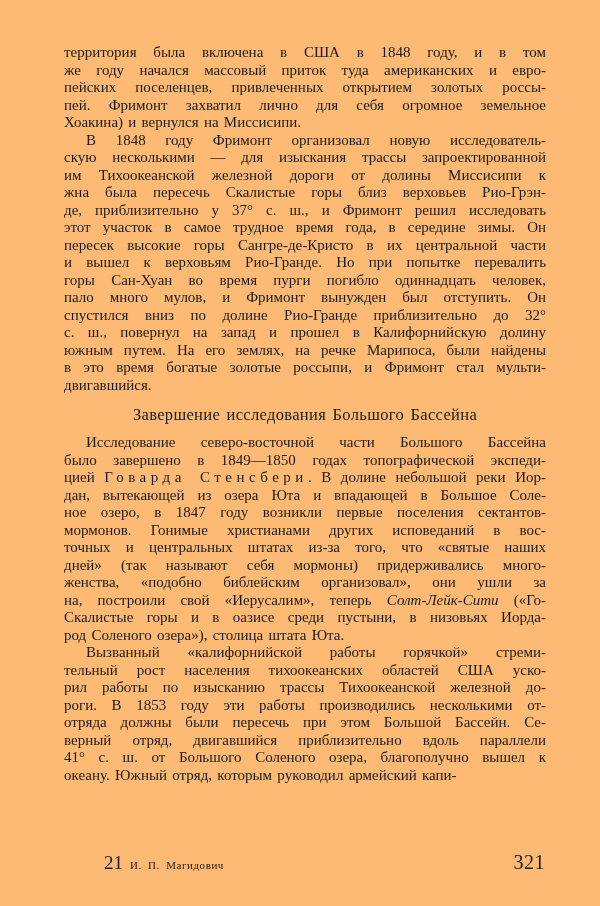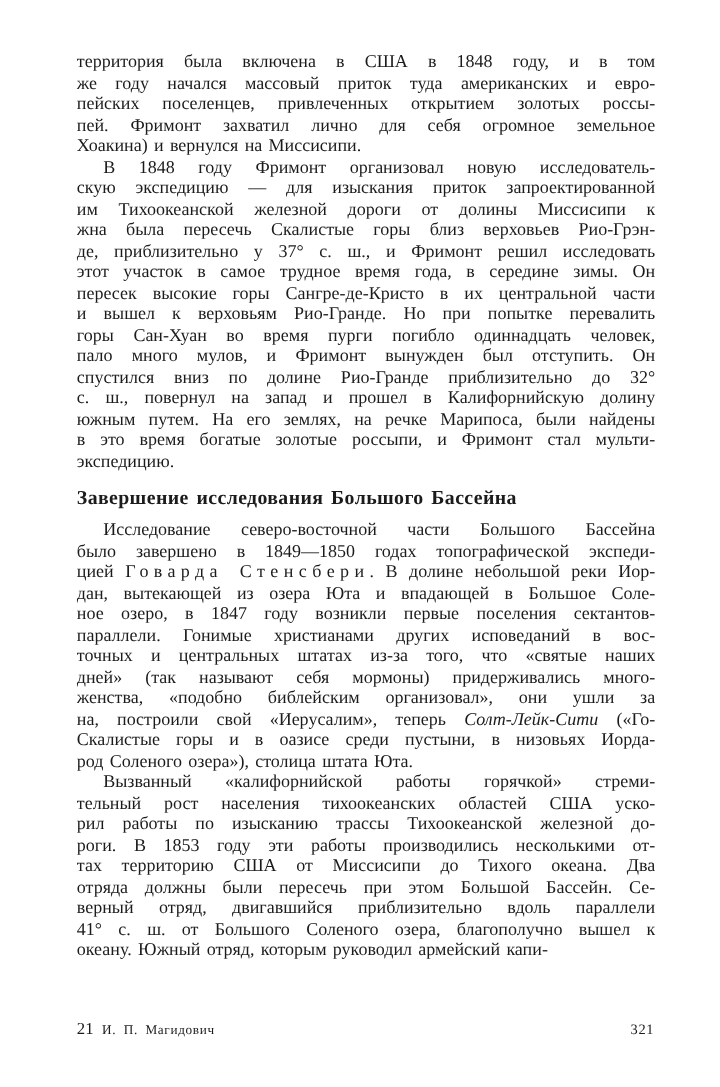--- a/index.html
+++ b/index.html
@@ -6,21 +6,21 @@
     margin: 0;
     padding: 0;
     background: #e8e7e3;
     font-family: "Liberation Serif", "DejaVu Serif", serif;
   }
   .page {
     position: relative;
     width: 600px;
     height: 906px;
     margin: 0 auto;
-    background: #ffffff;
+    background: #fdba74;
     overflow: hidden;
     color: #1b1b1b;
   }
   .text-column {
     position: absolute;
     left: 64px;
     top: 44px;
     width: 482px;
   }
   .para {
@@ -40,91 +40,91 @@
     text-align: right;
     text-align-last: left;
   }
   .line.indent {
     padding-left: 22px;
   }
   .line .italic { font-style: italic; }
   .line .spaced { letter-spacing: 0.30em; }
   .heading {
     font-size: 16.5px;
-    font-weight: bold;
+    font-weight: normal;
+    text-align: center;
     margin-top: 11px;
     margin-bottom: 10px;
     line-height: 19px;
     letter-spacing: 0.02em;
     word-spacing: 2px;
   }
   .footer {
     position: absolute;
     left: 64px;
     right: 55px;
     top: 851px;
     display: flex;
     justify-content: space-between;
     align-items: baseline;
   }
   .footer .sig-group { display: flex; align-items: baseline; gap: 7px; }
-  .footer .sig-number { font-size: 14px; }
+  .footer .sig-number { font-size: 19px; margin-left: 40px; }
   .footer .sig-author { font-size: 11px; letter-spacing: 0.05em; word-spacing: 3px; }
-  .footer .page-number { font-size: 12px; font-weight: 500; letter-spacing: 0.5px; }
+  .footer .page-number { font-size: 20px; font-weight: 500; letter-spacing: 0.5px; }
 </style>
 </head>
 <body>
 
 <div class="page">
   <div class="text-column">
       <div class="para">
         <div class="line"><span>территория была включена в США в 1848 году, и в том</span></div>
         <div class="line"><span>же году начался массовый приток туда американских и евро-</span></div>
         <div class="line"><span>пейских поселенцев, привлеченных открытием золотых россы-</span></div>
         <div class="line"><span>пей. Фримонт захватил лично для себя огромное земельное</span></div>
         <div class="line last"><span>Хоакина) и вернулся на Миссисипи.</span></div>
       </div>
       <div class="para">
         <div class="line indent"><span>В 1848 году Фримонт организовал новую исследователь-</span></div>
-        <div class="line"><span>скую экспедицию — для изыскания приток запроектированной</span></div>
+        <div class="line"><span>скую несколькими — для изыскания трассы запроектированной</span></div>
         <div class="line"><span>им Тихоокеанской железной дороги от долины Миссисипи к</span></div>
         <div class="line"><span>жна была пересечь Скалистые горы близ верховьев Рио-Грэн-</span></div>
         <div class="line"><span>де, приблизительно у 37° с. ш., и Фримонт решил исследовать</span></div>
         <div class="line"><span>этот участок в самое трудное время года, в середине зимы. Он</span></div>
         <div class="line"><span>пересек высокие горы Сангре-де-Кристо в их центральной части</span></div>
         <div class="line"><span>и вышел к верховьям Рио-Гранде. Но при попытке перевалить</span></div>
         <div class="line"><span>горы Сан-Хуан во время пурги погибло одиннадцать человек,</span></div>
         <div class="line"><span>пало много мулов, и Фримонт вынужден был отступить. Он</span></div>
         <div class="line"><span>спустился вниз по долине Рио-Гранде приблизительно до 32°</span></div>
         <div class="line"><span>с. ш., повернул на запад и прошел в Калифорнийскую долину</span></div>
         <div class="line"><span>южным путем. На его землях, на речке Марипоса, были найдены</span></div>
         <div class="line"><span>в это время богатые золотые россыпи, и Фримонт стал мульти-</span></div>
-        <div class="line last"><span>экспедицию.</span></div>
+        <div class="line last"><span>двигавшийся.</span></div>
       </div>
       <div class="heading">Завершение исследования Большого Бассейна</div>
       <div class="para">
         <div class="line indent"><span>Исследование северо-восточной части Большого Бассейна</span></div>
         <div class="line"><span>было завершено в 1849—1850 годах топографической экспеди-</span></div>
         <div class="line"><span>цией </span><span class="spaced">Говарда Стенсбери</span><span>. В долине небольшой реки Иор-</span></div>
         <div class="line"><span>дан, вытекающей из озера Юта и впадающей в Большое Соле-</span></div>
         <div class="line"><span>ное озеро, в 1847 году возникли первые поселения сектантов-</span></div>
-        <div class="line"><span>параллели. Гонимые христианами других исповеданий в вос-</span></div>
+        <div class="line"><span>мормонов. Гонимые христианами других исповеданий в вос-</span></div>
         <div class="line"><span>точных и центральных штатах из-за того, что «святые наших</span></div>
         <div class="line"><span>дней» (так называют себя мормоны) придерживались много-</span></div>
         <div class="line"><span>женства, «подобно библейским организовал», они ушли за</span></div>
         <div class="line"><span>на, построили свой «Иерусалим», теперь </span><span class="italic">Солт-Лейк-Сити</span><span> («Го-</span></div>
         <div class="line"><span>Скалистые горы и в оазисе среди пустыни, в низовьях Иорда-</span></div>
         <div class="line last"><span>род Соленого озера»), столица штата Юта.</span></div>
       </div>
       <div class="para">
         <div class="line indent"><span>Вызванный «калифорнийской работы горячкой» стреми-</span></div>
         <div class="line"><span>тельный рост населения тихоокеанских областей США уско-</span></div>
         <div class="line"><span>рил работы по изысканию трассы Тихоокеанской железной до-</span></div>
         <div class="line"><span>роги. В 1853 году эти работы производились несколькими от-</span></div>
-        <div class="line"><span>тах территорию США от Миссисипи до Тихого океана. Два</span></div>
         <div class="line"><span>отряда должны были пересечь при этом Большой Бассейн. Се-</span></div>
         <div class="line"><span>верный отряд, двигавшийся приблизительно вдоль параллели</span></div>
         <div class="line"><span>41° с. ш. от Большого Соленого озера, благополучно вышел к</span></div>
         <div class="line last"><span>океану. Южный отряд, которым руководил армейский капи-</span></div>
       </div>
     </div>
   <div class="footer">
     <span class="sig-group">
       <span class="sig-number">21</span>
       <span class="sig-author">И. П. Магидович</span>

